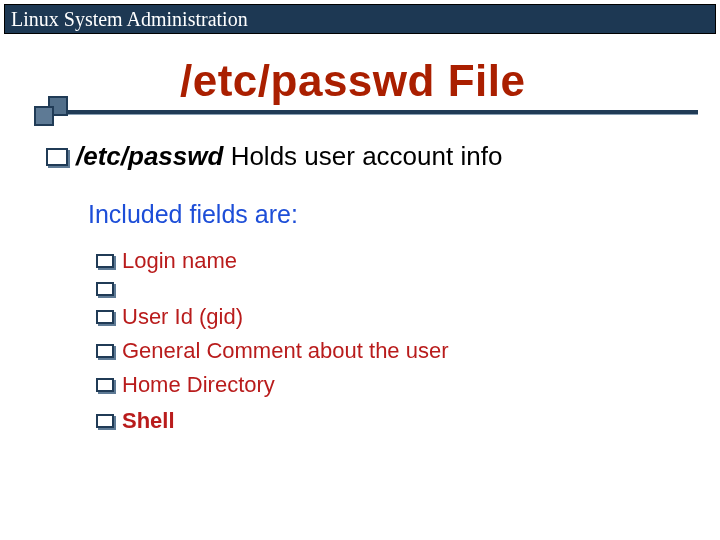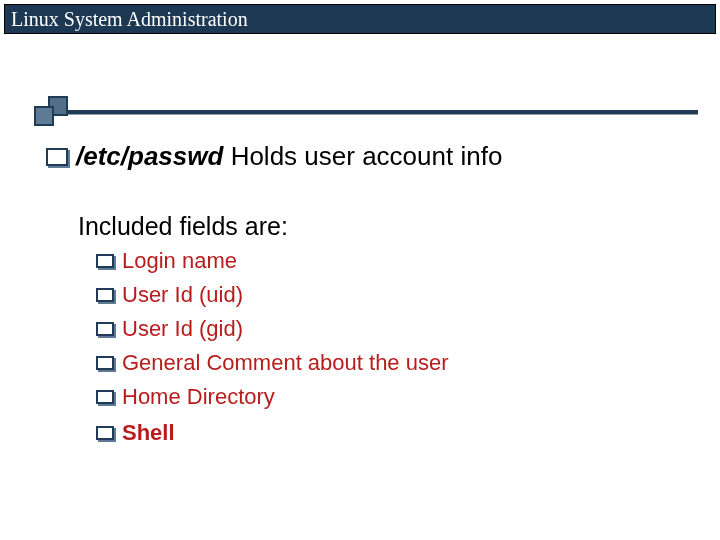--- a/index.html
+++ b/index.html
@@ -87,25 +87,24 @@
     height: 14px;
     border: 2px solid #203b56;
     background: #ffffff;
     margin-right: 8px;
     box-shadow: 2px 2px 0 #5e7a95;
     flex: 0 0 auto;
   }
   .main-bullet .bi { font-style: italic; font-weight: bold; }
   .sub-line {
     position: absolute;
-    left: 78px;
+    left: 88px;
     top: 200px;
     font-size: 25px;
-    color: #000000;
-    margin-top: 12px;
+    color: #1d4ed8;
   }
   .field-list {
     position: absolute;
     left: 96px;
     top: 248px;
     font-size: 22px;
     color: #b91c1c;
   }
   .field-item {
     display: flex;
@@ -127,20 +126,21 @@
 </head>
 <body>
 
 <div class="slide">
 
   <div class="header-bar">
     <span>Linux System Administration</span>
   </div>
 
   <div class="title-row">
+    <div class="title-text">/etc/passwd File</div>
     <div class="title-underline"></div>
   </div>
   <div class="title-boxes">
     <div class="box b"></div>
     <div class="box a"></div>
   </div>
 
   <div class="main-bullet">
     <span class="bullet-icon-lg"></span>
     <span>
@@ -150,21 +150,20 @@
 
   <div class="sub-line">Included fields are:</div>
 
   <div class="field-list">
     <div class="field-item">
       <span class="bullet-icon-sm"></span>
       <span>Login name</span>
     </div>
     <div class="field-item">
       <span class="bullet-icon-sm"></span>
-      <span>User Id (uid)</span>
     </div>
     <div class="field-item">
       <span class="bullet-icon-sm"></span>
       <span>User Id (gid)</span>
     </div>
     <div class="field-item">
       <span class="bullet-icon-sm"></span>
       <span>General Comment about the user</span>
     </div>
     <div class="field-item">

